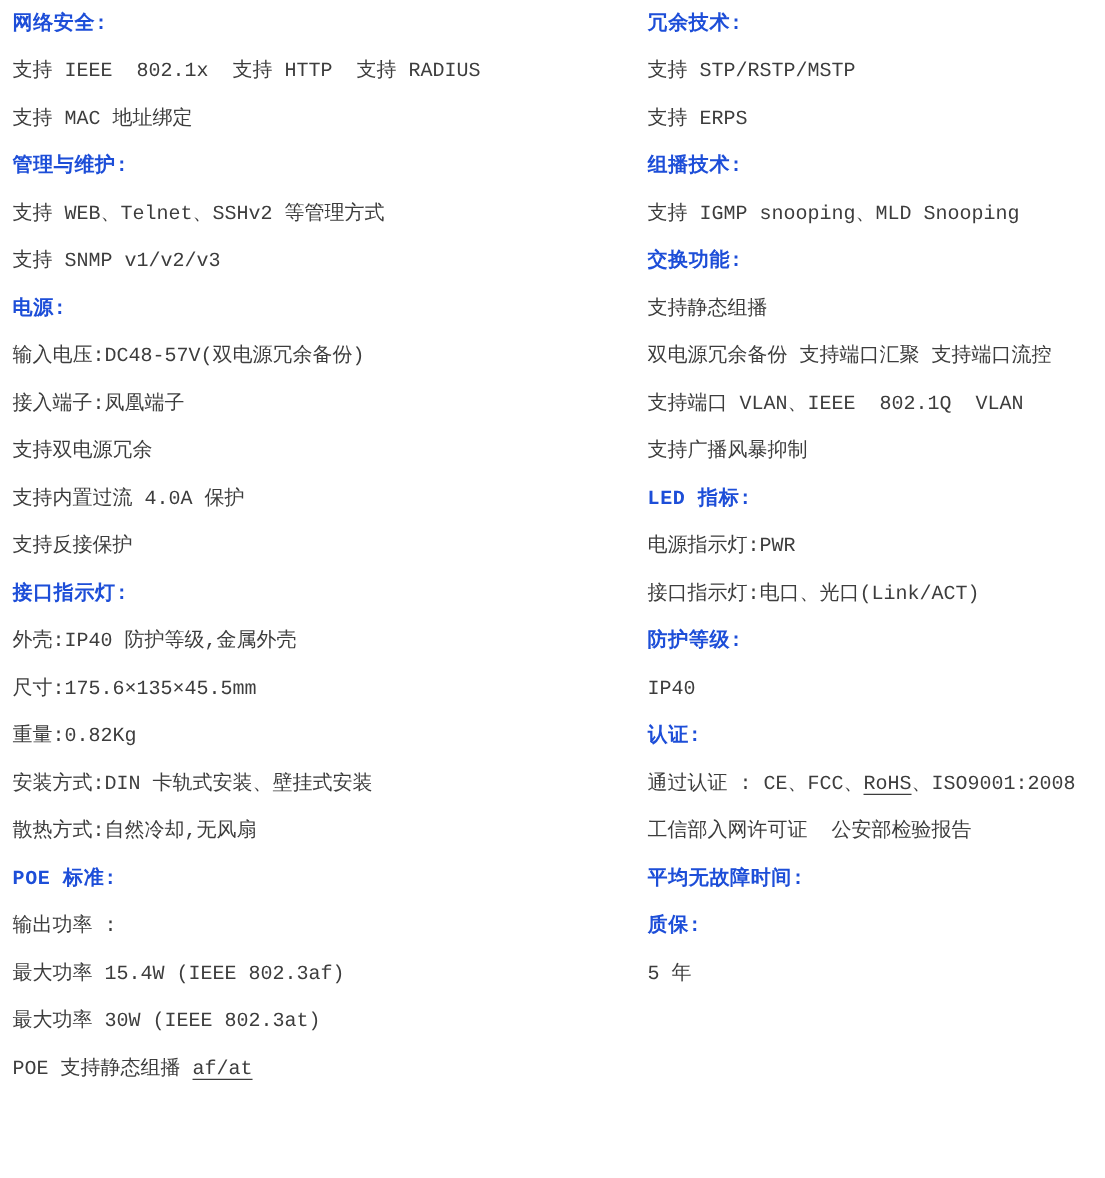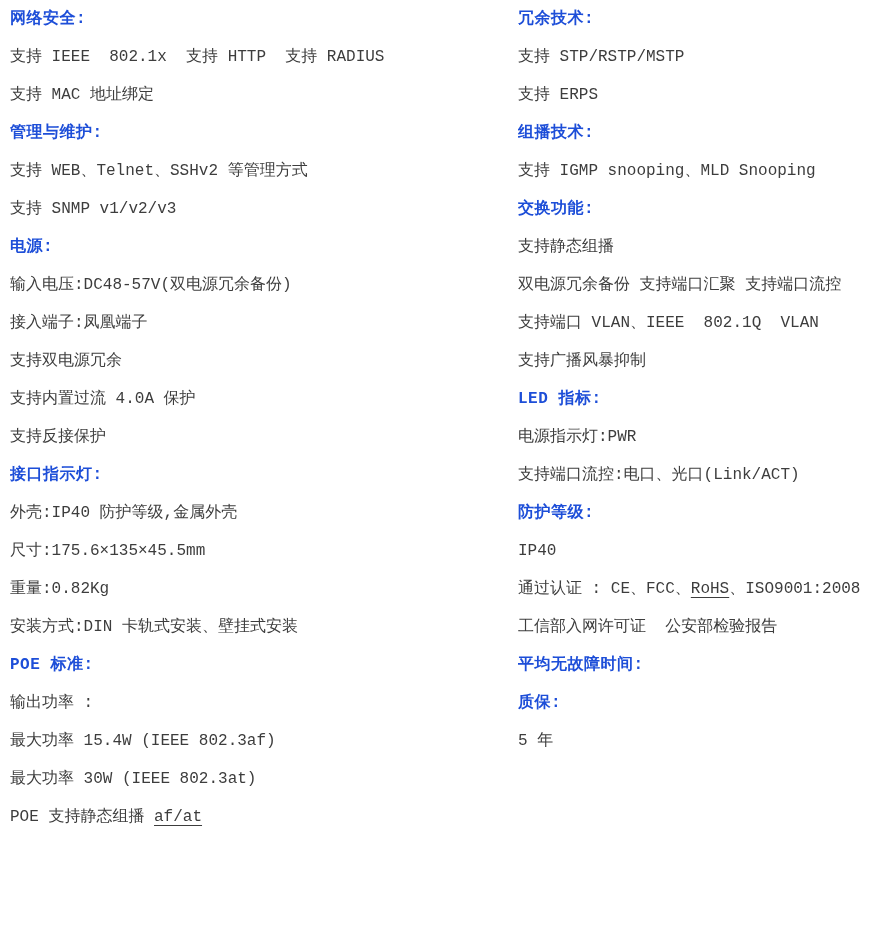--- a/index.html
+++ b/index.html
@@ -66,41 +66,43 @@
       <div class="line"><span>输入电压:DC48-57V(双电源冗余备份)</span></div>
       <div class="line"><span>接入端子:凤凰端子</span></div>
       <div class="line"><span>支持双电源冗余</span></div>
       <div class="line"><span>支持内置过流 4.0A 保护</span></div>
       <div class="line"><span>支持反接保护</span></div>
       <div class="line heading">接口指示灯:</div>
       <div class="line"><span>外壳:IP40 防护等级,金属外壳</span></div>
       <div class="line"><span>尺寸:175.6×135×45.5mm</span></div>
       <div class="line"><span>重量:0.82Kg</span></div>
       <div class="line"><span>安装方式:DIN 卡轨式安装、壁挂式安装</span></div>
+      <div class="line"><span>散热方式:自然冷却,无风扇</span></div>
       <div class="line heading">POE 标准:</div>
       <div class="line"><span>输出功率 :</span></div>
       <div class="line"><span>最大功率 15.4W (IEEE 802.3af)</span></div>
       <div class="line"><span>最大功率 30W (IEEE 802.3at)</span></div>
       <div class="line"><span>POE 支持静态组播 </span><span class="wavy">af/at</span></div>
     </div>
   <div class="col col-right">
       <div class="line heading">冗余技术:</div>
       <div class="line"><span>支持 STP/RSTP/MSTP</span></div>
       <div class="line"><span>支持 ERPS</span></div>
       <div class="line heading">组播技术:</div>
       <div class="line"><span>支持 IGMP snooping、MLD Snooping</span></div>
       <div class="line heading">交换功能:</div>
       <div class="line"><span>支持静态组播</span></div>
       <div class="line"><span>双电源冗余备份 支持端口汇聚 支持端口流控</span></div>
       <div class="line"><span>支持端口 VLAN、IEEE  802.1Q  VLAN</span></div>
       <div class="line"><span>支持广播风暴抑制</span></div>
       <div class="line heading">LED 指标:</div>
       <div class="line"><span>电源指示灯:PWR</span></div>
-      <div class="line"><span>支持端口流控:电口、光口(Link/ACT)</span></div>
+      <div class="line"><span>接口指示灯:电口、光口(Link/ACT)</span></div>
       <div class="line heading">防护等级:</div>
       <div class="line"><span>IP40</span></div>
+      <div class="line heading">认证:</div>
       <div class="line"><span>通过认证 : CE、FCC、</span><span class="wavy">RoHS</span><span>、ISO9001:2008</span></div>
       <div class="line"><span>工信部入网许可证  公安部检验报告</span></div>
       <div class="line heading">平均无故障时间:</div>
       <div class="line heading">质保:</div>
       <div class="line"><span>5 年</span></div>
     </div>
 </div>
 
 </body></html>

